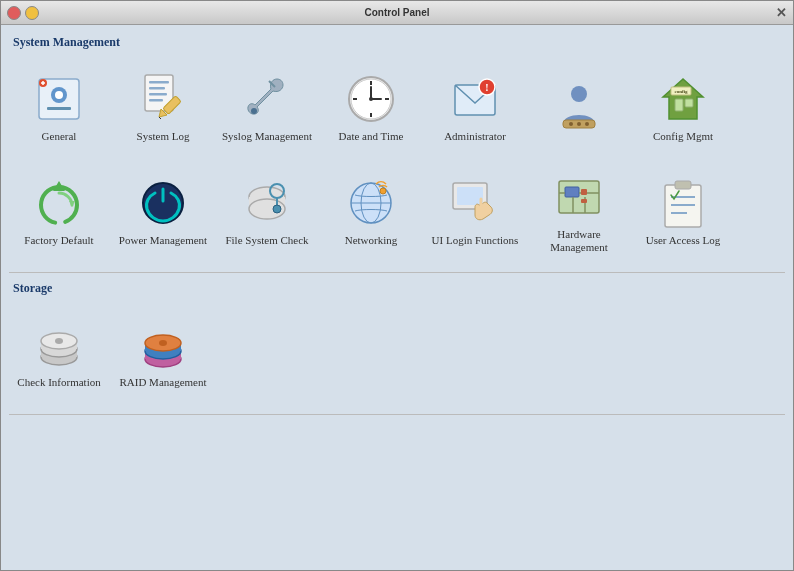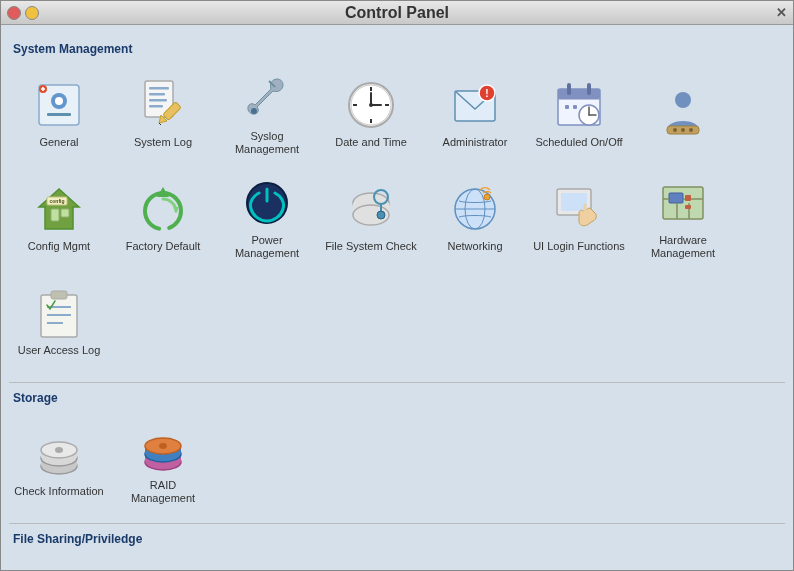--- a/index.html
+++ b/index.html
@@ -23,21 +23,21 @@
       background: linear-gradient(to bottom, #e8e8e8, #c8c8c8);
       height: 24px;
       display: flex;
       align-items: center;
       justify-content: center;
       border-bottom: 1px solid #999;
       position: relative;
       flex-shrink: 0;
     }
     .title-bar-title {
-      font-size: 16px;
+      font-size: 10px;
       font-weight: bold;
       color: #333;
     }
     .title-bar-controls {
       position: absolute;
       left: 6px;
       display: flex;
       gap: 4px;
       align-items: center;
     }
@@ -64,21 +64,22 @@
     }
     .content {
       flex: 1;
       overflow: hidden;
       display: flex;
     }
     .scroll-area {
       flex: 1;
       overflow-y: auto;
       overflow-x: hidden;
-      padding: 17px 8px;
+      padding: 10px 8px;
+      font-family: Liberation Serif, serif;
     }
     .scroll-area::-webkit-scrollbar { width: 14px; }
     .scroll-area::-webkit-scrollbar-track { background: #d0d8e0; }
     .scroll-area::-webkit-scrollbar-thumb { background: #a0a8b0; border: 1px solid #888; }
     .section-title {
       font-size: 12px;
       font-weight: bold;
       color: #1a3a6a;
       margin-bottom: 8px;
       padding-left: 4px;
@@ -212,40 +213,20 @@
               <rect x="6" y="12" width="40" height="30" rx="2" fill="#e0ecf8" stroke="#6090b0" stroke-width="1.5"></rect>
               <polyline points="6,12 26,30 46,12" fill="none" stroke="#6090b0" stroke-width="1.5"></polyline>
 
               <circle cx="38" cy="14" r="8" fill="#e04030" stroke="white" stroke-width="1.5"></circle>
               <text x="38" y="18" text-anchor="middle" font-size="10" font-weight="bold" fill="white">!</text>
             </svg>
           </div>
           <span class="icon-label">Administrator</span>
         </div>
 
-        <div class="icon-item">
-          <div class="icon-img">
-            <svg width="52" height="52" viewBox="0 0 52 52">
-
-              <rect x="5" y="10" width="42" height="36" rx="2" fill="#f0f4ff" stroke="#8090c0" stroke-width="1.5"></rect>
-              <rect x="5" y="10" width="42" height="10" rx="2" fill="#8090c0"></rect>
-              <line x1="5" y1="20" x2="47" y2="20" stroke="#8090c0" stroke-width="1"></line>
-              <rect x="14" y="4" width="4" height="12" rx="2" fill="#6070a0"></rect>
-              <rect x="34" y="4" width="4" height="12" rx="2" fill="#6070a0"></rect>
-
-              <circle cx="36" cy="36" r="10" fill="white" stroke="#8090c0" stroke-width="1.5"></circle>
-              <line x1="36" y1="36" x2="36" y2="28" stroke="#555" stroke-width="1.5" stroke-linecap="round"></line>
-              <line x1="36" y1="36" x2="43" y2="36" stroke="#555" stroke-width="1.5" stroke-linecap="round"></line>
-
-              <rect x="12" y="26" width="4" height="4" rx="1" fill="#8090c0"></rect>
-              <rect x="20" y="26" width="4" height="4" rx="1" fill="#8090c0"></rect>
-            </svg>
-          </div>
-          <span class="icon-label">Scheduled On/Off</span>
-        </div>
 
         <div class="icon-item">
           <div class="icon-img">
             <svg width="52" height="52" viewBox="0 0 52 52">
 
               <circle cx="26" cy="14" r="8" fill="#7090c0"></circle>
               <path d="M10 44 C10 32 42 32 42 44" fill="#7090c0"></path>
 
               <rect x="10" y="40" width="32" height="8" rx="3" fill="#c0a060" stroke="#a08040" stroke-width="1"></rect>
               <circle cx="18" cy="44" r="2" fill="#806030"></circle>
@@ -414,18 +395,17 @@
               <ellipse cx="26" cy="24" rx="4" ry="3" fill="#c06020"></ellipse>
             </svg>
           </div>
           <span class="icon-label">RAID Management</span>
         </div>
 
       </div>
 
       <hr class="section-divider">
 
-      <div class="section-title">File Sharing/Priviledge</div>
       <div style="height: 30px;"></div>
 
     </div>
   </div>
 </div>
 
 </body></html>

